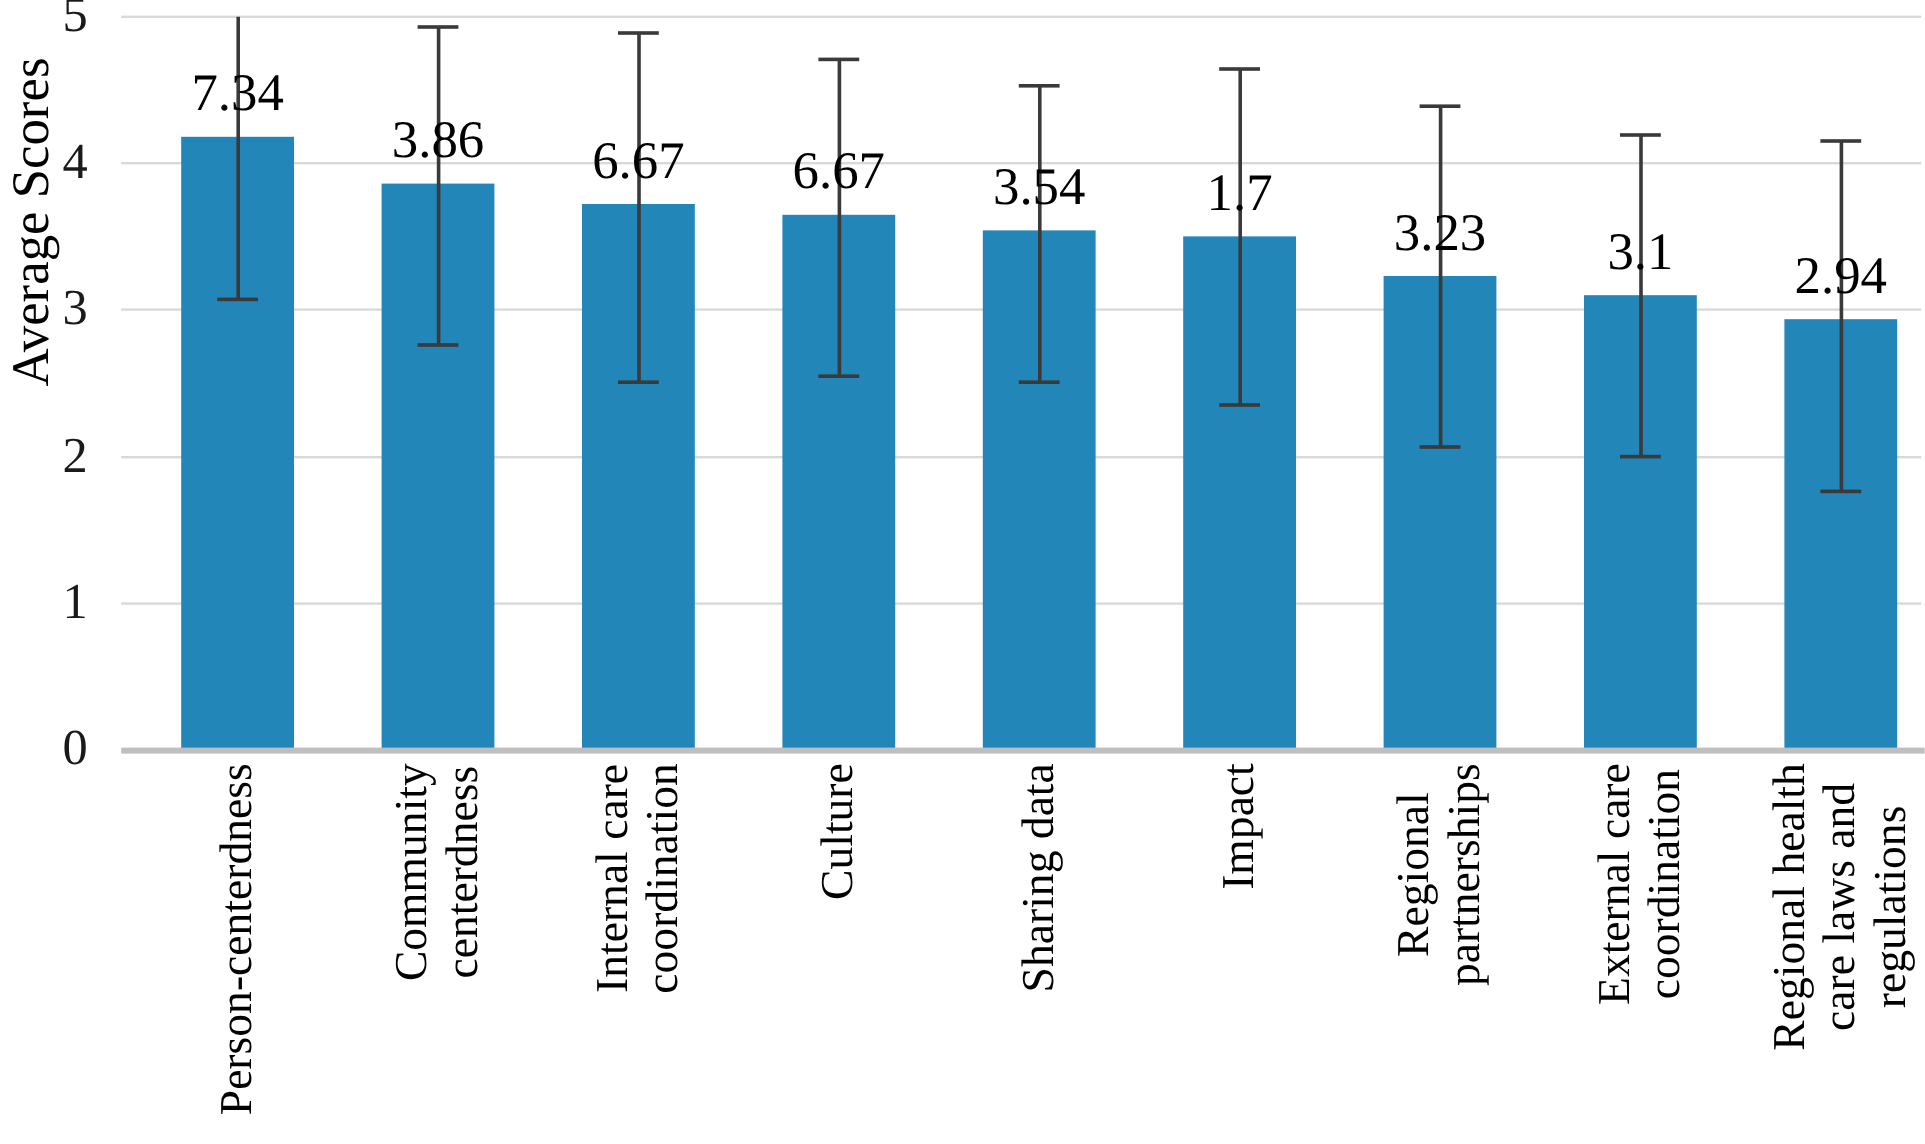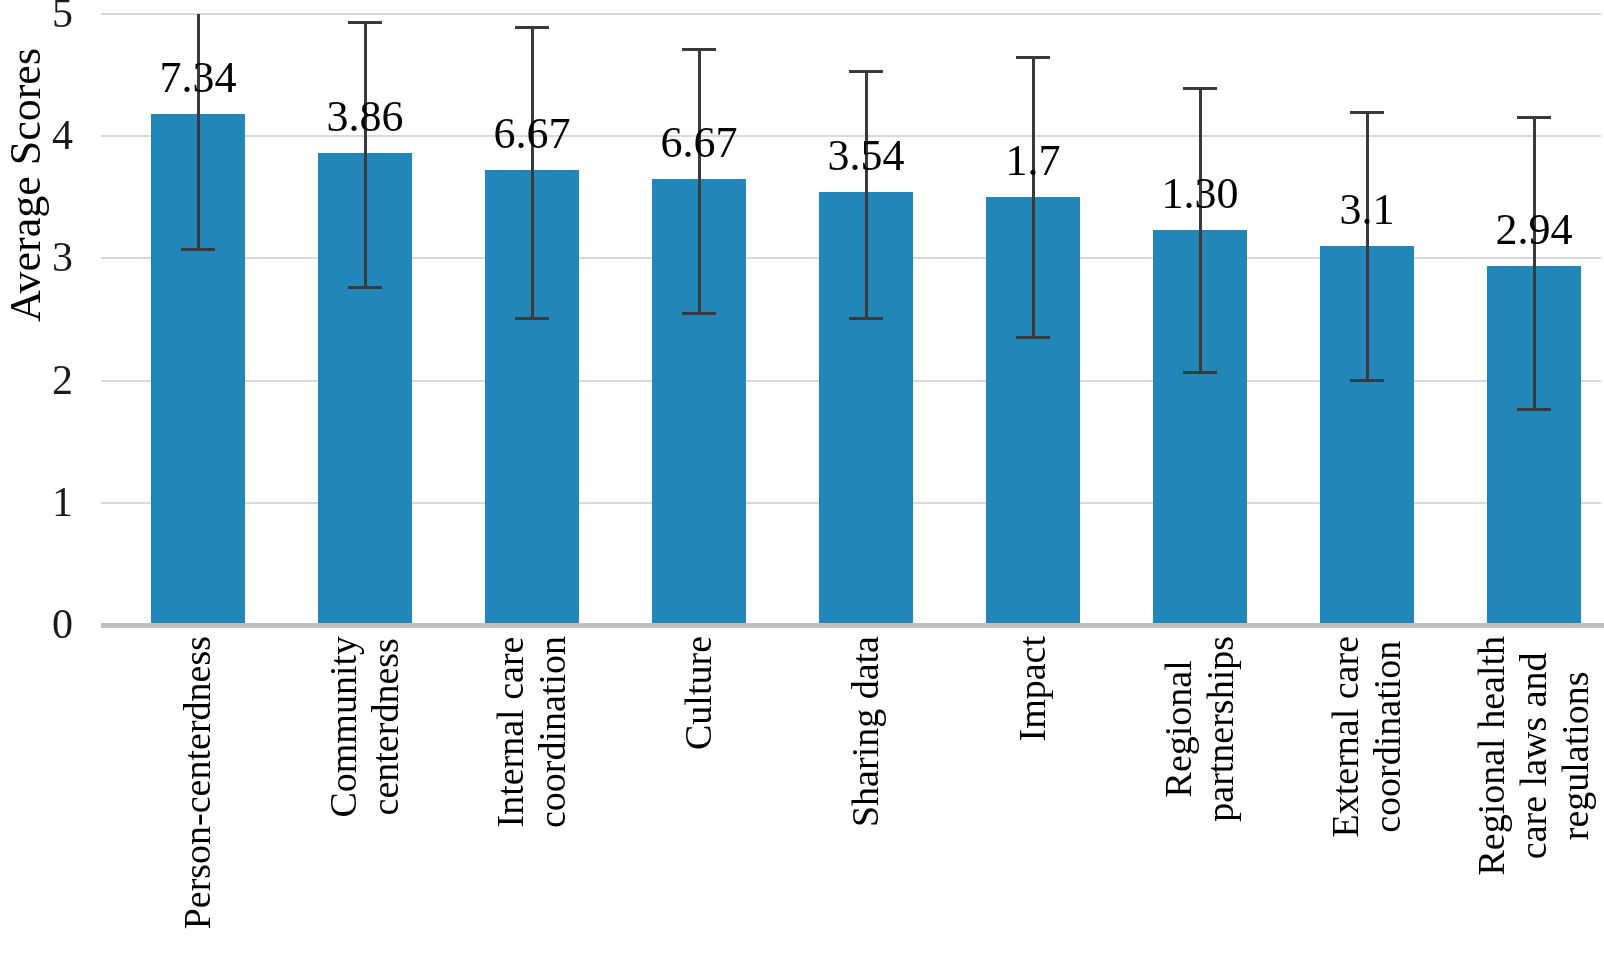--- a/index.html
+++ b/index.html
@@ -188,21 +188,21 @@
         <div class="errorbar-cap" style="left: 1416px; top: 102.37px; background: rgb(58, 58, 58);"></div>
         <div class="errorbar-cap" style="left: 1416px; top: 394.428px; background: rgb(58, 58, 58);"></div>
       </div>
     <div id="value-labels-layer">
         <div class="value-label" style="left: 22px; width: 150px; top: 42.204px;">7.34</div>
         <div class="value-label" style="left: 189px; width: 150px; top: 81.308px;">3.86</div>
         <div class="value-label" style="left: 356px; width: 150px; top: 98.416px;">6.67</div>
         <div class="value-label" style="left: 523px; width: 150px; top: 106.97px;">6.67</div>
         <div class="value-label" style="left: 690px; width: 150px; top: 120.412px;">3.54</div>
         <div class="value-label" style="left: 857px; width: 150px; top: 125.3px;">1.7</div>
-        <div class="value-label" style="left: 1024px; width: 150px; top: 158.294px;">1.30</div>
+        <div class="value-label" style="left: 1024px; width: 150px; top: 158.294px;">3.23</div>
         <div class="value-label" style="left: 1191px; width: 150px; top: 174.18px;">3.1</div>
         <div class="value-label" style="left: 1358px; width: 150px; top: 193.732px;">2.94</div>
       </div>
   </div>
 
   <div id="axis-baseline"></div>
 
   <div id="cat-labels-layer">
       <div class="cat-label-wrap" style="left: 48px;">
         <div class="cat-label">

